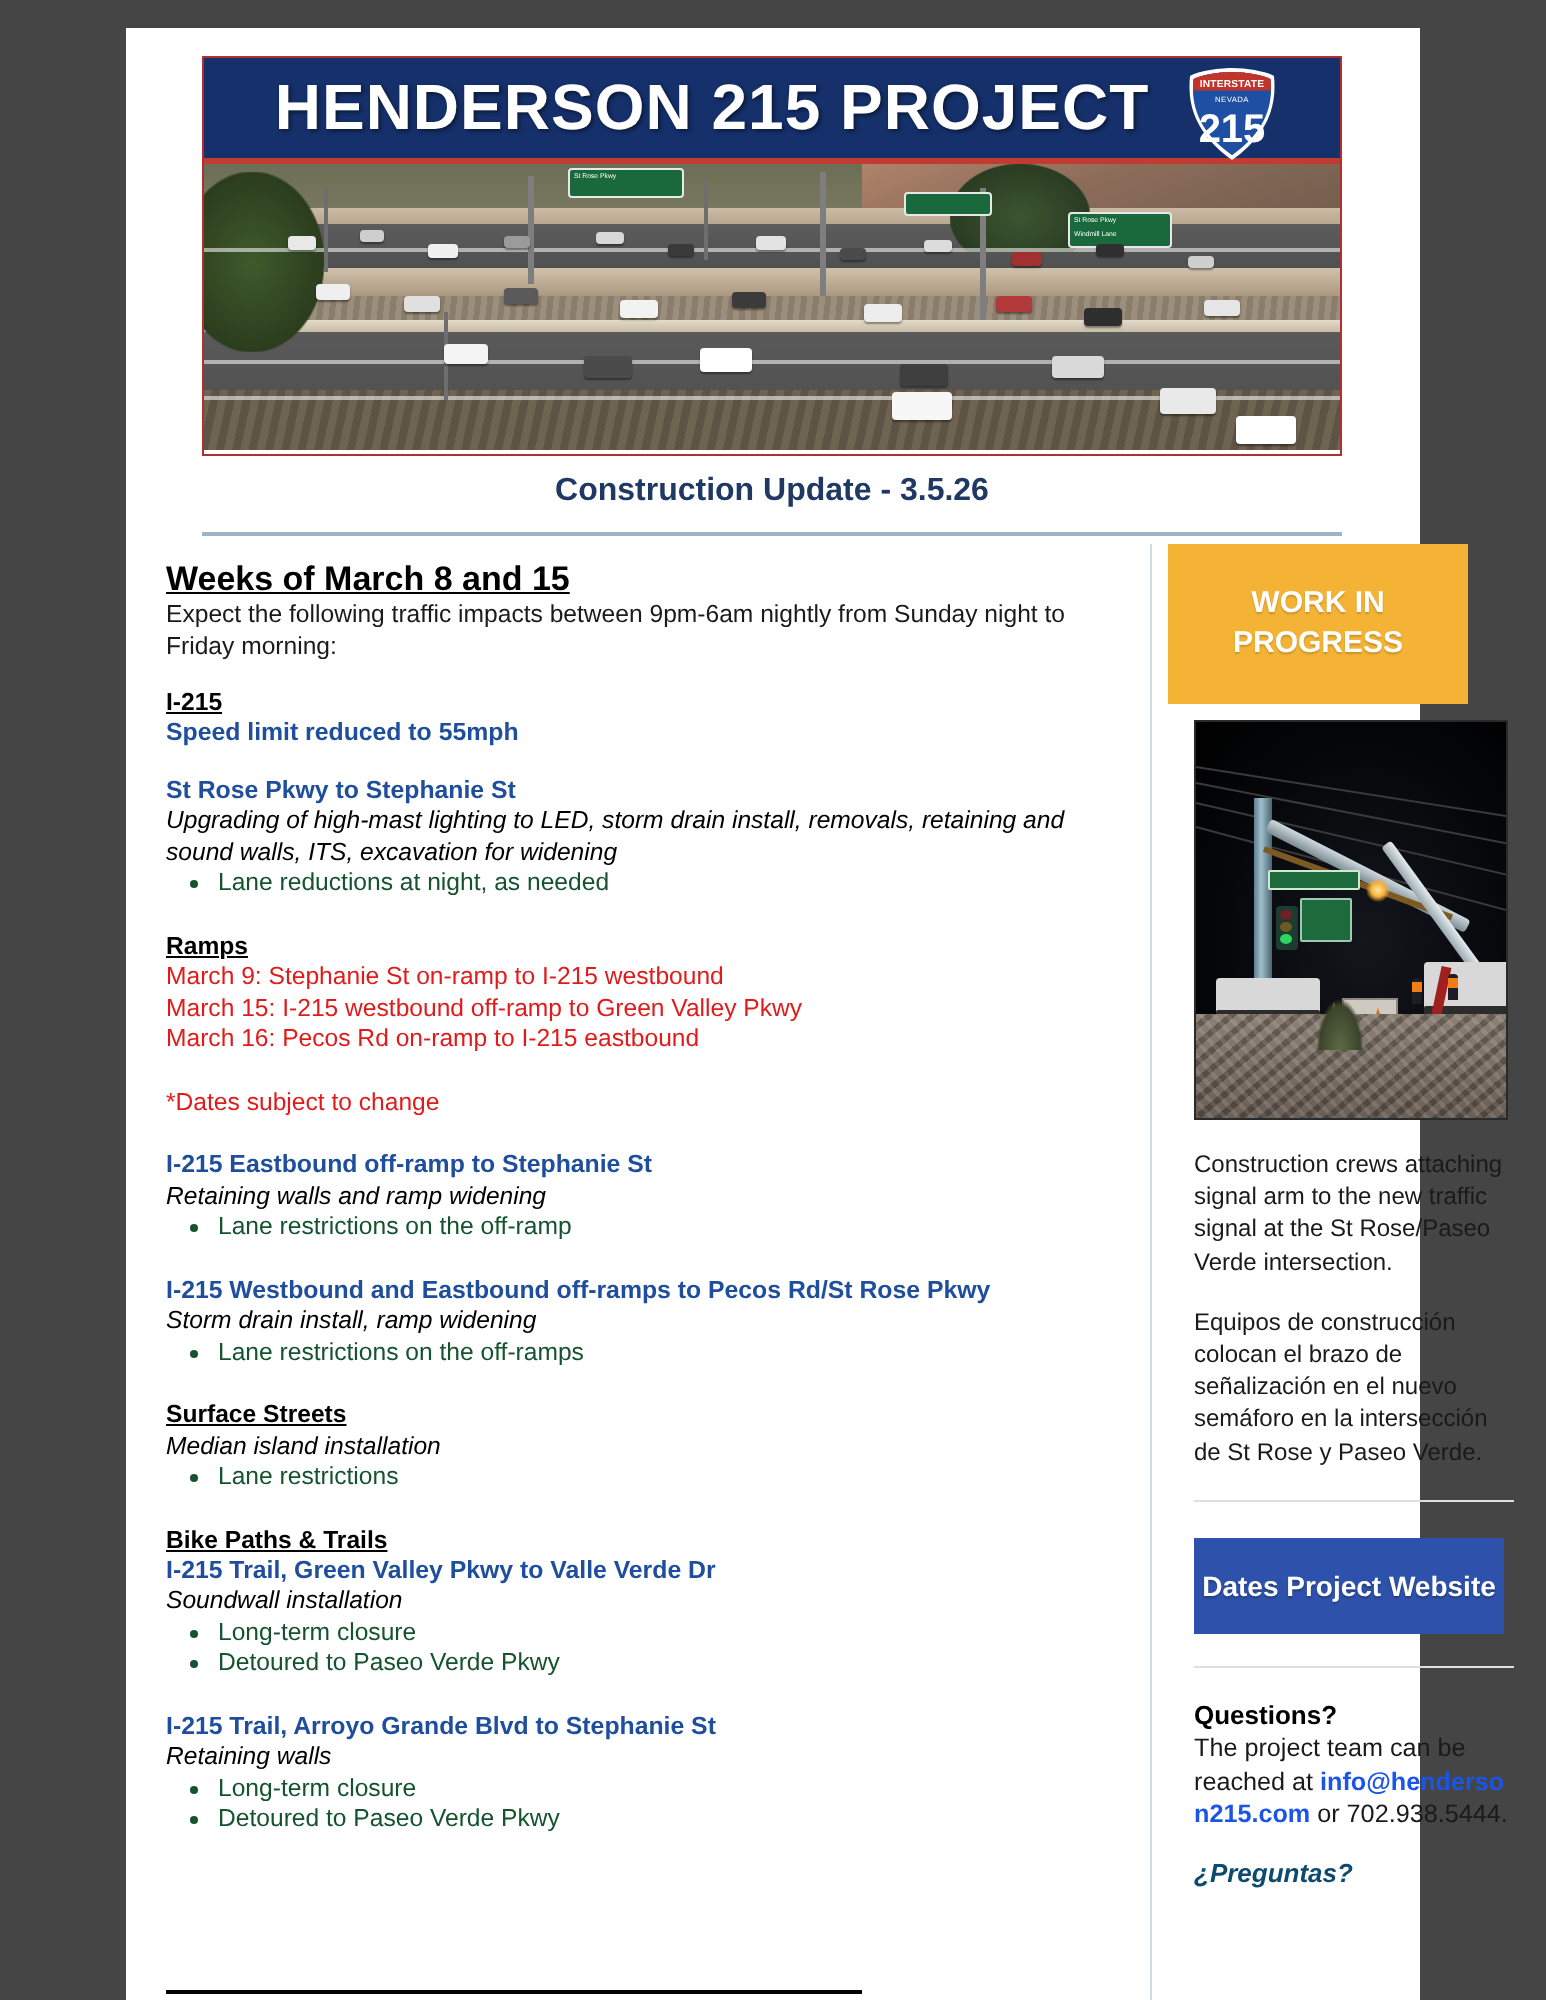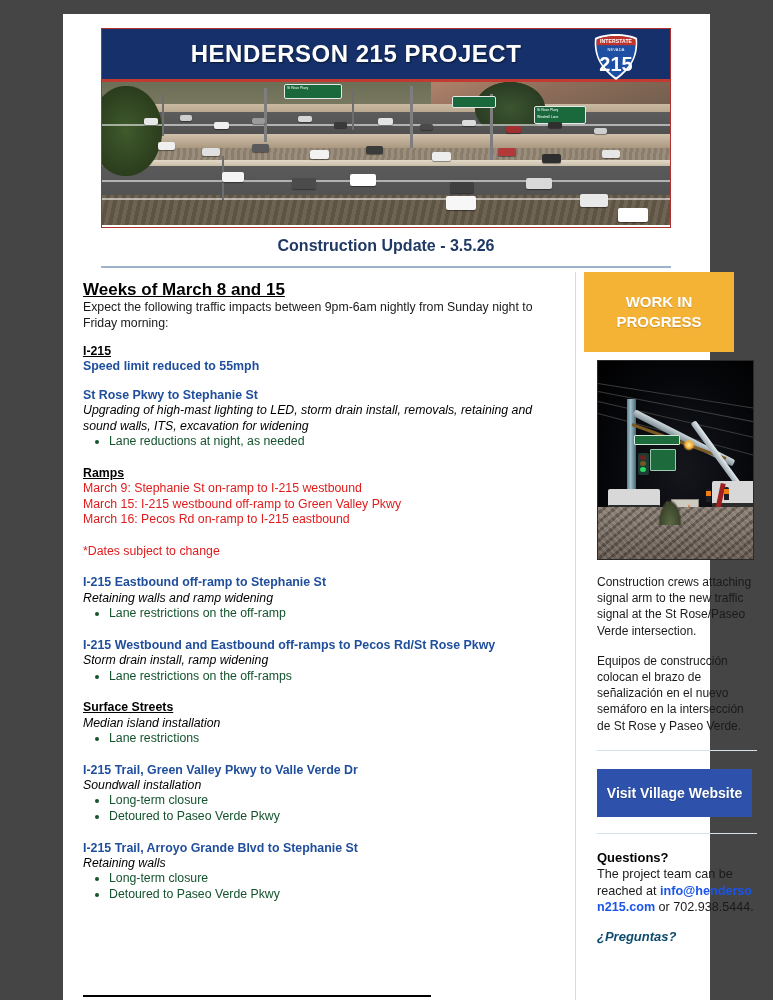--- a/index.html
+++ b/index.html
@@ -36,21 +36,21 @@
     height: 53px;
     background: #15306b;
     border-bottom: 3px solid #c23b32;
   }
   .banner-title {
     position: absolute;
     left: 0; right: 0; top: 50%;
     transform: translateY(-50%);
     text-align: center;
     color: #ffffff;
-    font-size: 24px;
+    font-size: 32px;
     font-weight: bold;
     letter-spacing: 0.5px;
     padding-right: 60px;
     text-shadow: 1px 1px 2px rgba(0,0,0,0.5);
   }
   .shield {
     position: absolute;
     right: 31px;
     top: 4px;
     width: 46px;
@@ -400,20 +400,21 @@
     <div class="gap-lg"></div>
 
     <div class="sec-head">Surface Streets</div>
     <div class="ital">Median island installation</div>
     <ul class="bullets">
       <li>Lane restrictions</li>
     </ul>
 
     <div class="gap-lg"></div>
 
+    <div class="sec-head">Bike Paths &amp; Trails</div>
     <div class="blue-head">I-215 Trail, Green Valley Pkwy to Valle Verde Dr</div>
     <div class="ital">Soundwall installation</div>
     <ul class="bullets">
       <li>Long-term closure</li>
       <li>Detoured to Paseo Verde Pkwy</li>
     </ul>
 
     <div class="gap-lg"></div>
 
     <div class="blue-head">I-215 Trail, Arroyo Grande Blvd to Stephanie St</div>
@@ -464,21 +465,21 @@
       <div class="np-bush"></div>
     </div>
 
     <div class="cap-txt">
       <p>Construction crews attaching signal arm to the new traffic signal at the St Rose/Paseo Verde intersection.</p>
       <p>Equipos de construcción colocan el brazo de señalización en el nuevo semáforo en la intersección de St Rose y Paseo Verde.</p>
     </div>
 
     <div class="rule-light"></div>
 
-    <button class="visit-btn">Visit Village Website</button>
+    <button class="visit-btn">Dates Project Website</button>
 
     <div class="rule-light"></div>
 
     <div class="q-block">
       <div class="q-head">Questions?</div>
       <div><span>The project team can be reached at </span><span class="mail-link">info@henderson215.com</span><span> or 702.938.5444.</span></div>
       <div style="height:14px"></div>
       <div class="q-head-es">¿Preguntas?</div>
     </div>
   </div>

